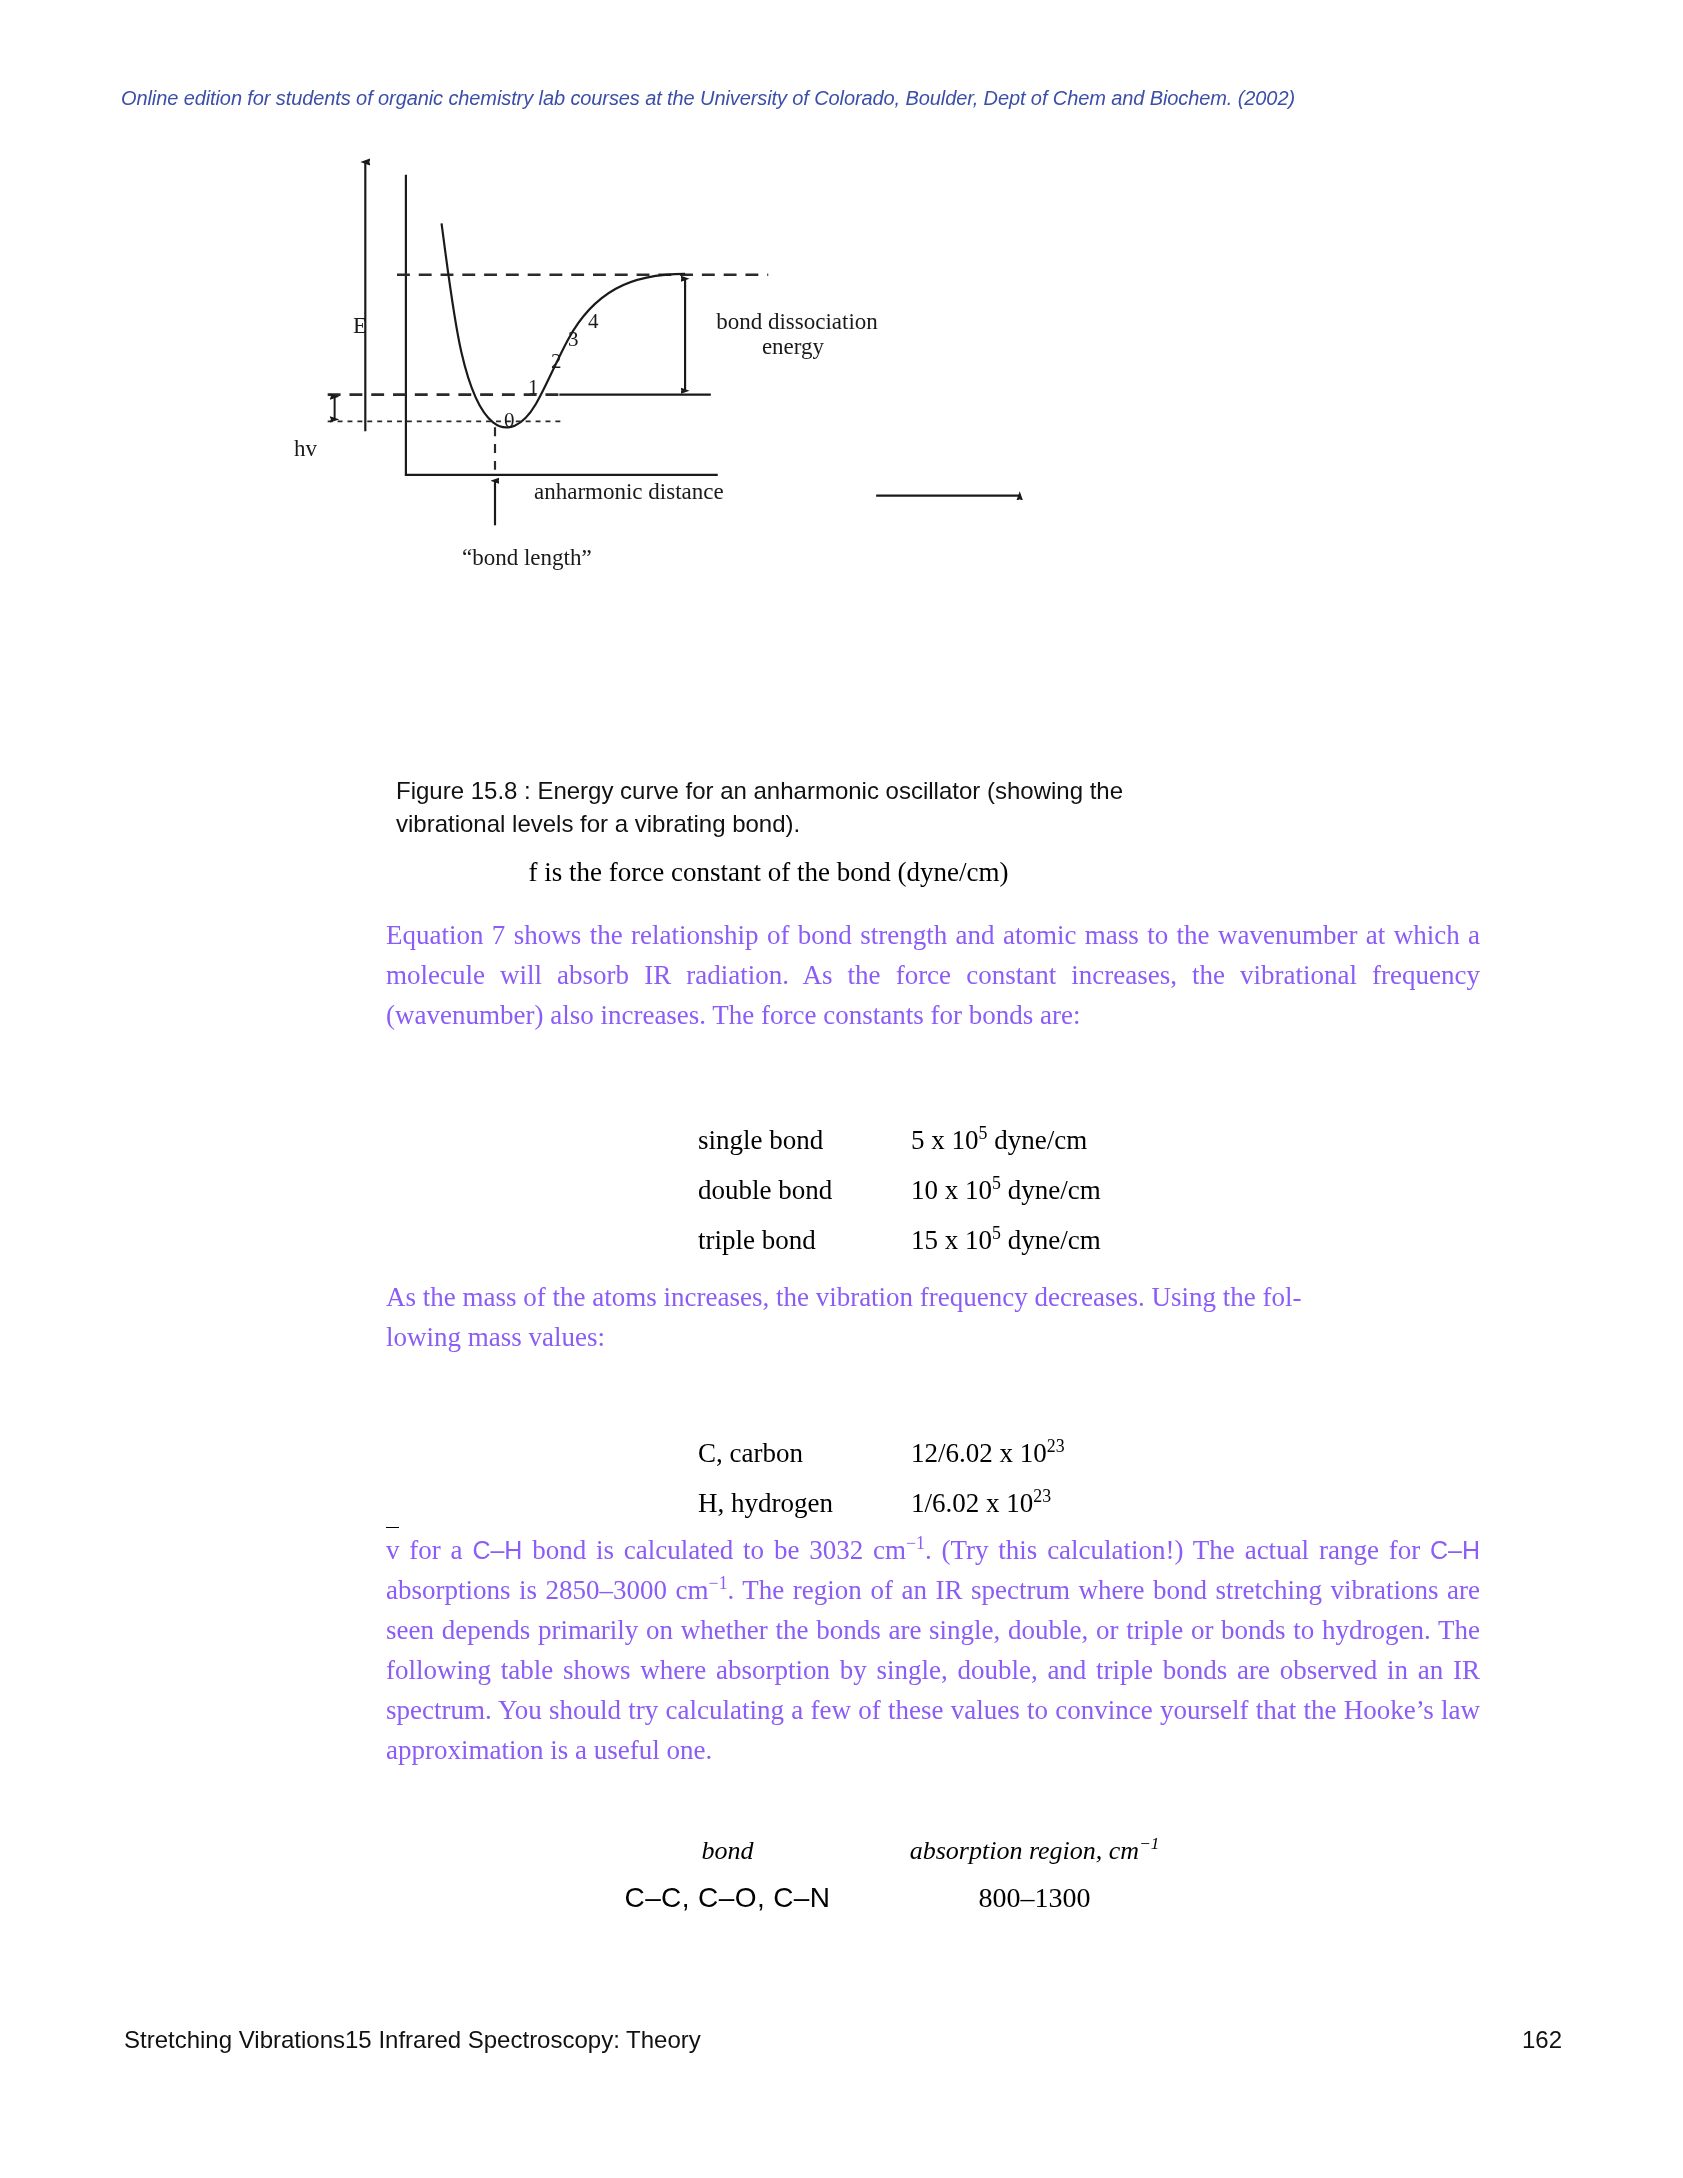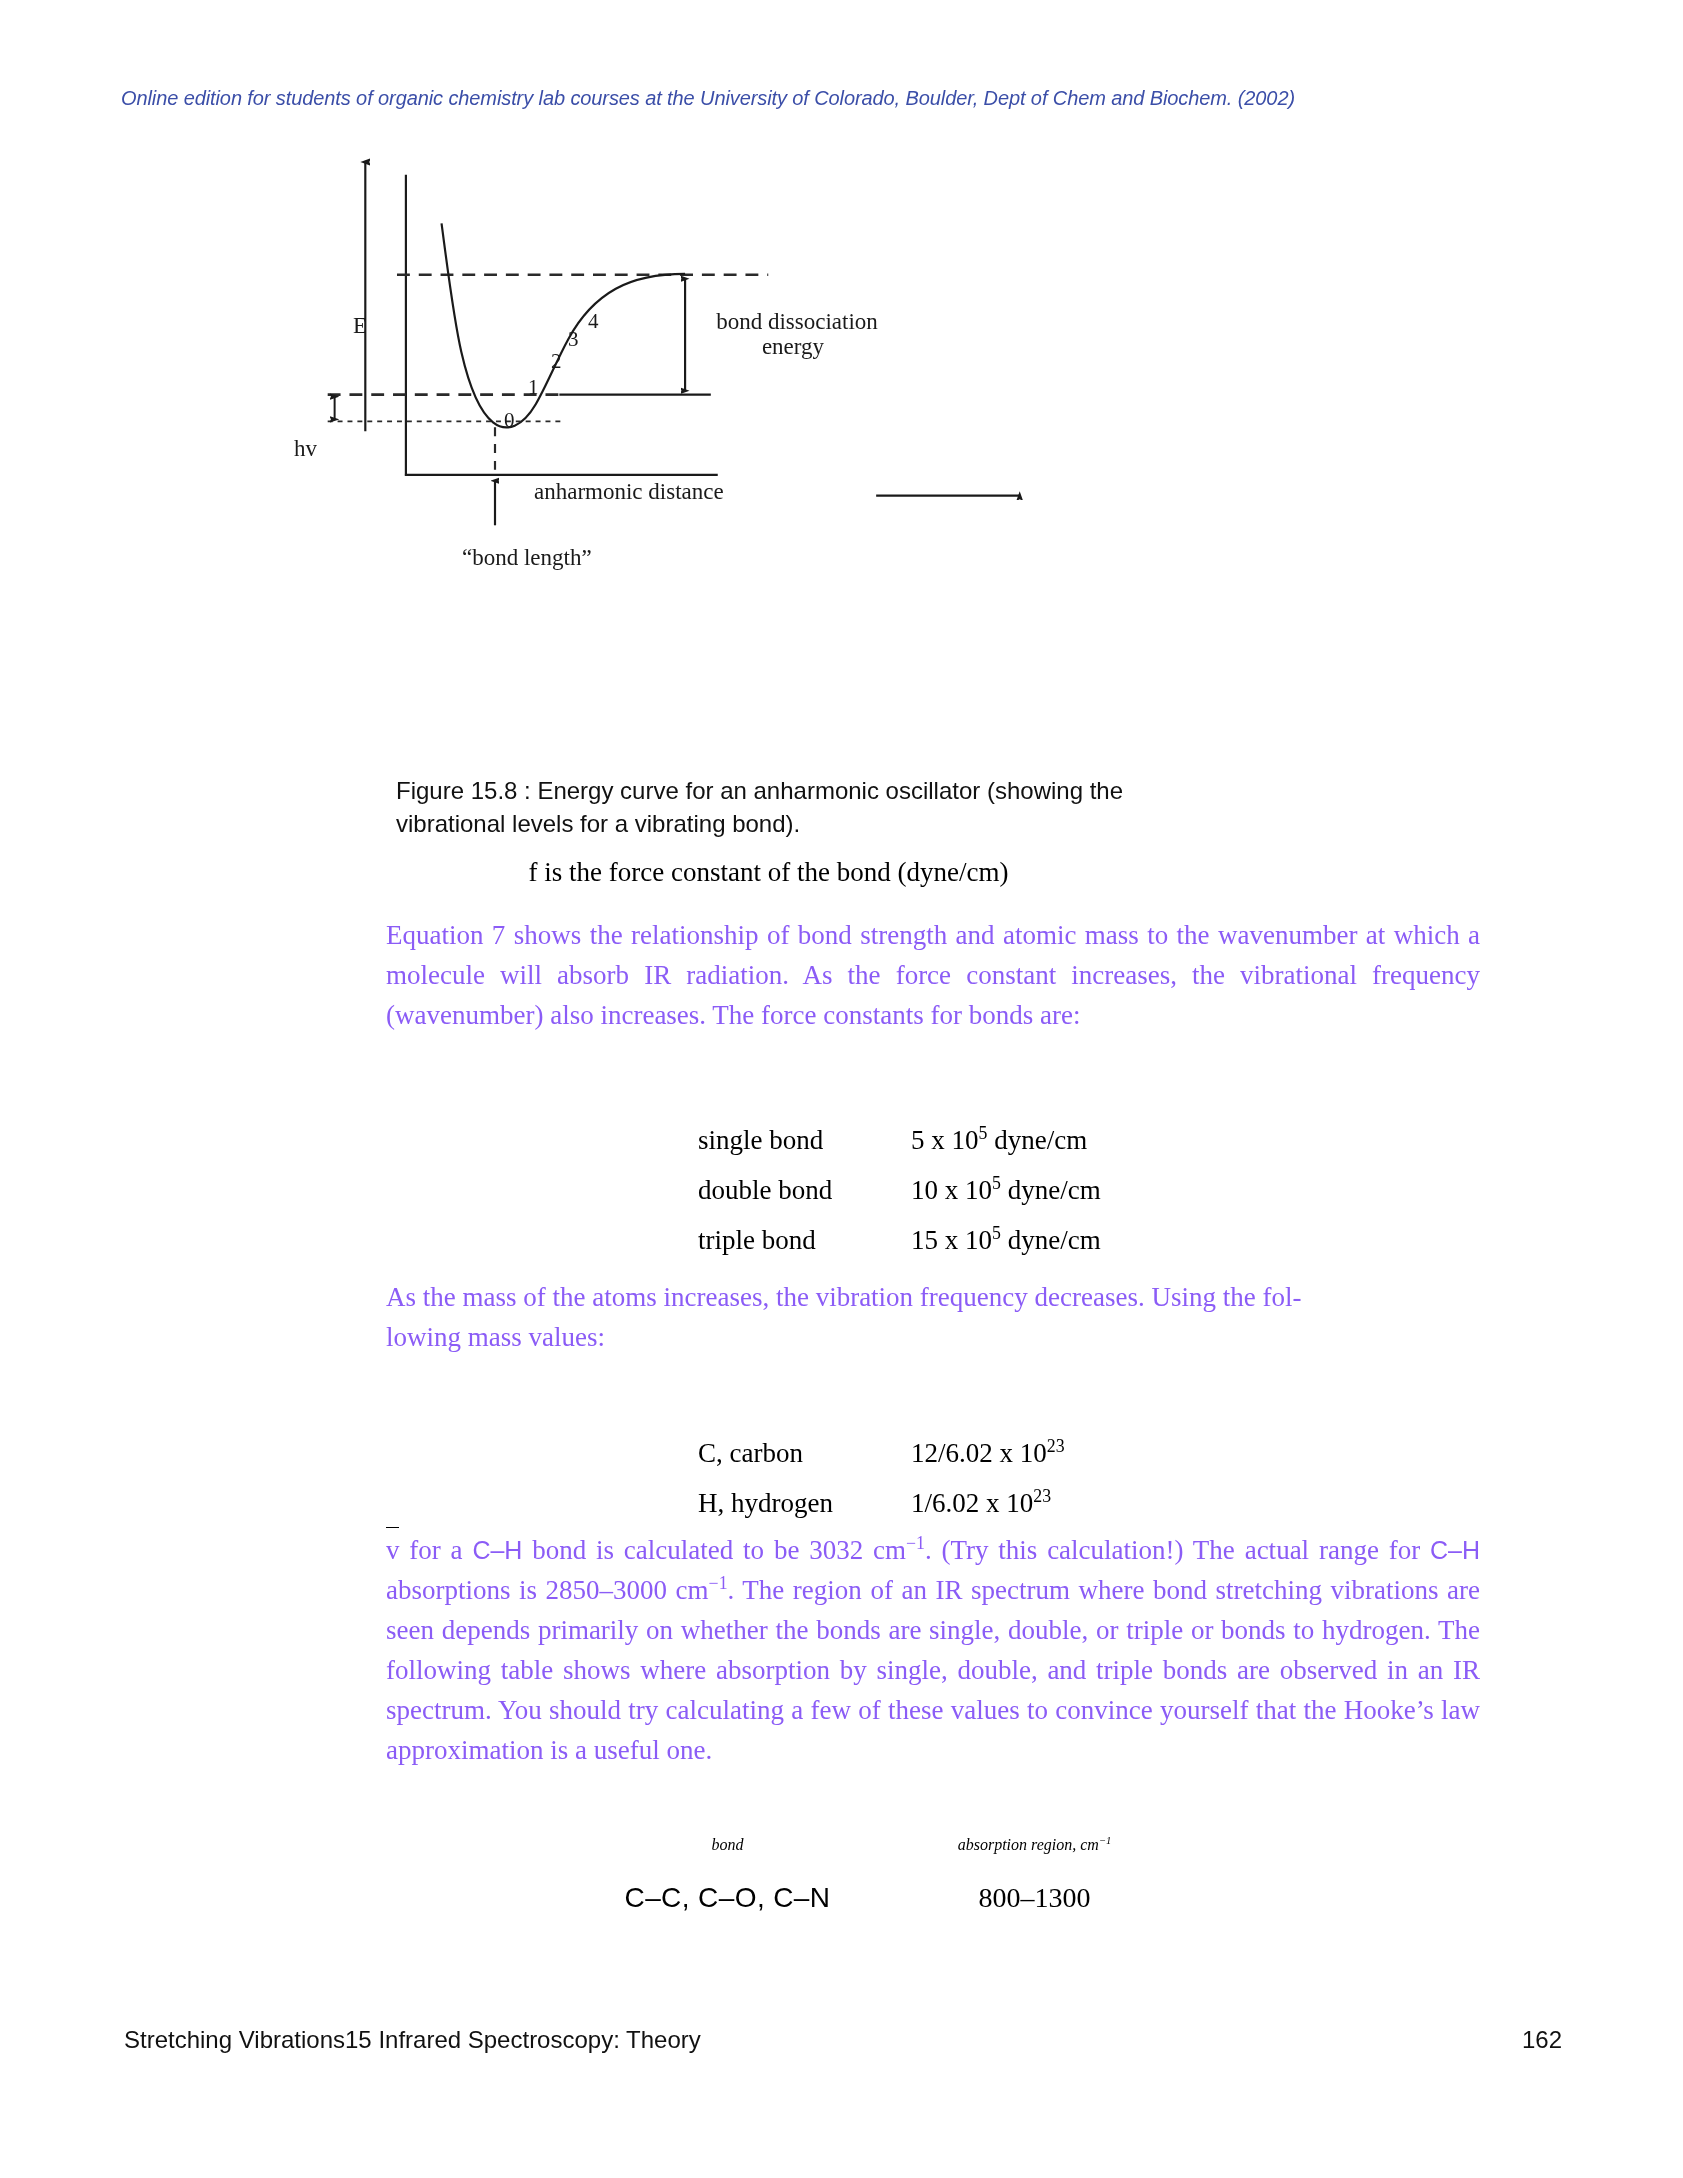--- a/index.html
+++ b/index.html
@@ -135,21 +135,21 @@
     top: 1836px;
     width: 614px;
     font-family: "Liberation Serif", serif;
     color: #000;
   }
   .abs-table .trow {
     display: flex;
   }
   .abs-table .hcell {
     font-style: italic;
-    font-size: 16px;
+    font-size: 26px;
     text-align: center;
   }
   .abs-table .dcell {
     font-size: 28px;
     text-align: center;
   }
   .abs-table .col-bond  { width: 267px; }
   .abs-table .col-range { width: 347px; }
   .abs-table .trow.head { height: 46px; }
   .abs-table .trow.body { height: 48px; }

